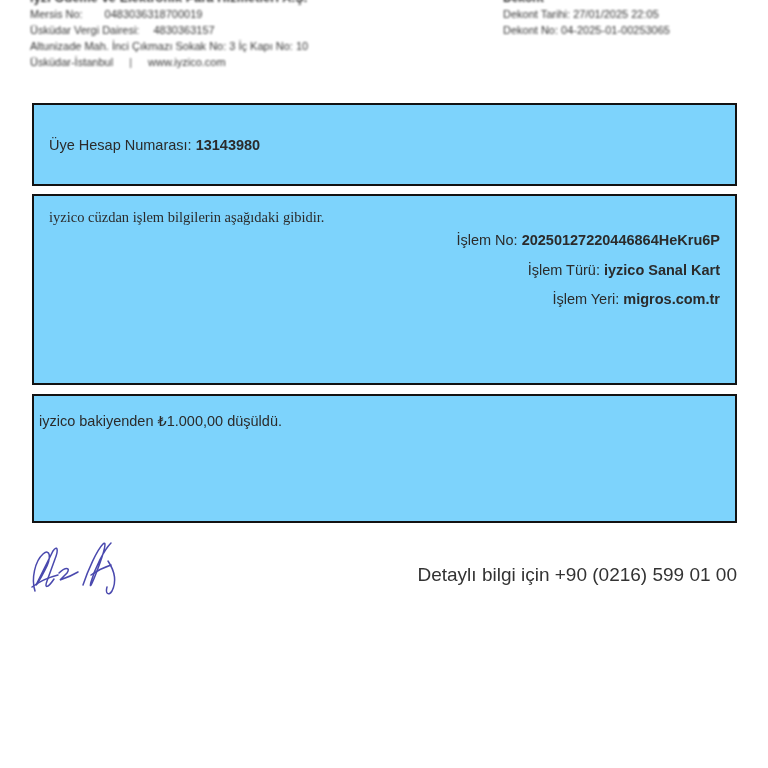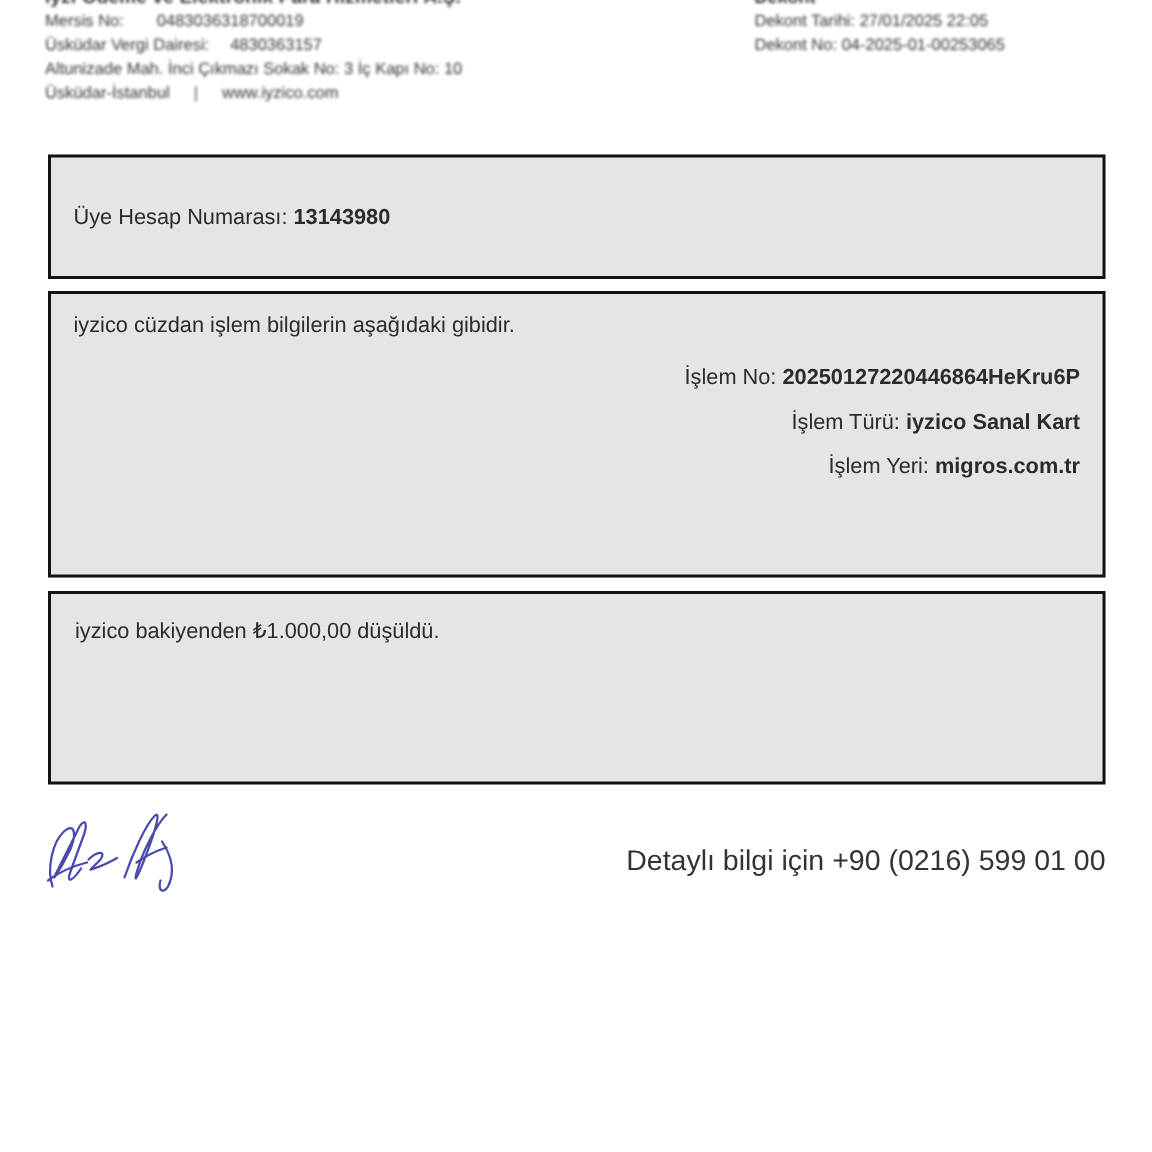--- a/index.html
+++ b/index.html
@@ -42,39 +42,39 @@
   .lh-sep { margin: 0 16px; color: #555; }
   .lh-title {
     font-size: 12px; font-weight: 700; line-height: 15px;
   }
 
   
   .box {
     position: absolute;
     left: 32px; width: 705px;
     border: 2px solid #121212;
-    background: #e5e5e5;
+    background: #7dd3fc;
     font-size: 14.5px;
   }
   .box-account {
     top: 103px; height: 83px;
     display: flex; align-items: center;
     justify-content: space-between;
     padding: 0 15px;
   }
   .box-transaction {
     top: 194px; height: 191px;
     padding: 8px 15px;
   }
   .box-balance {
     top: 394px; height: 129px;
-    padding: 17px 16px;
+    padding: 17px 5px;
   }
   .b { font-weight: 700; }
-  .intro-line { margin: 5px 0 20px; }
+  .intro-line { margin: 5px 0 7px; font-family: Liberation Serif, serif; }
   .t-row { margin-bottom: 15px; line-height: 14.5px; text-align: right; }
 
   
   .signature {
     position: absolute;
     left: 28px; top: 537px;
     width: 102px; height: 64px;
   }
   .contact {
     position: absolute;

